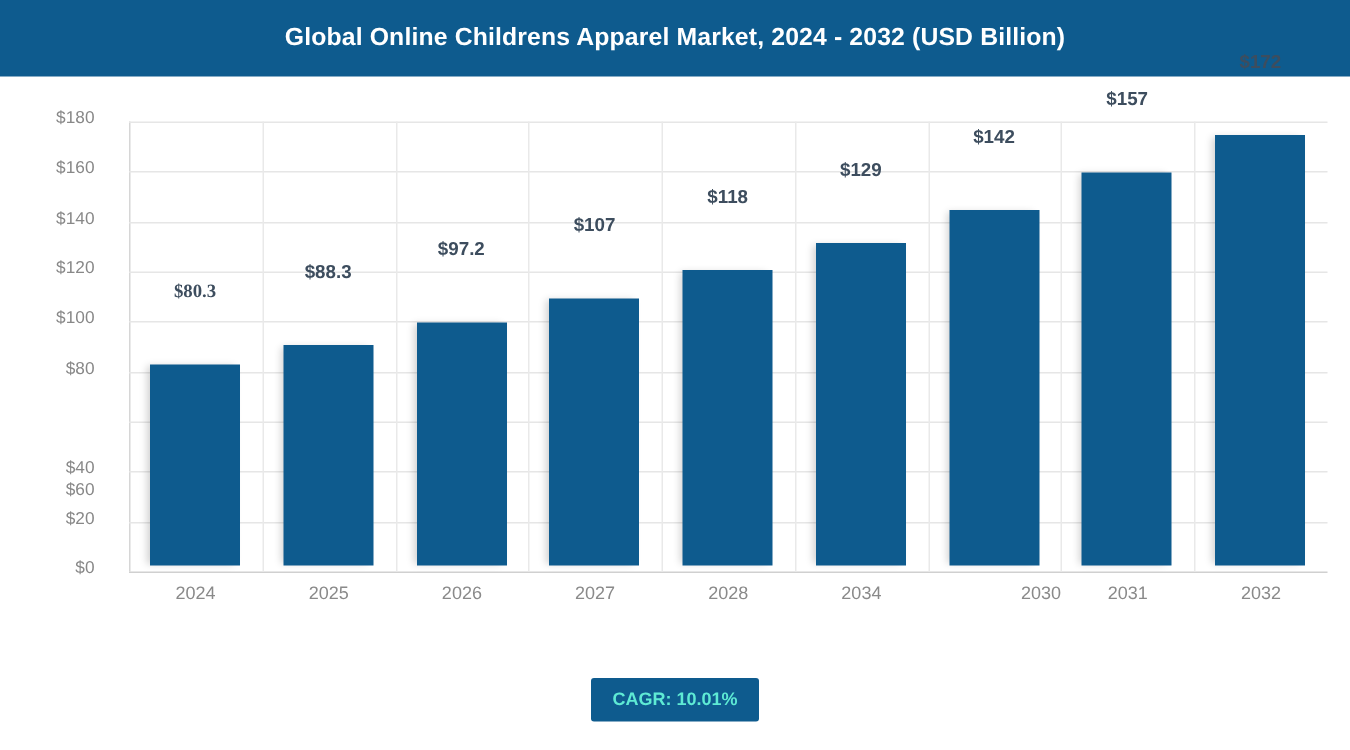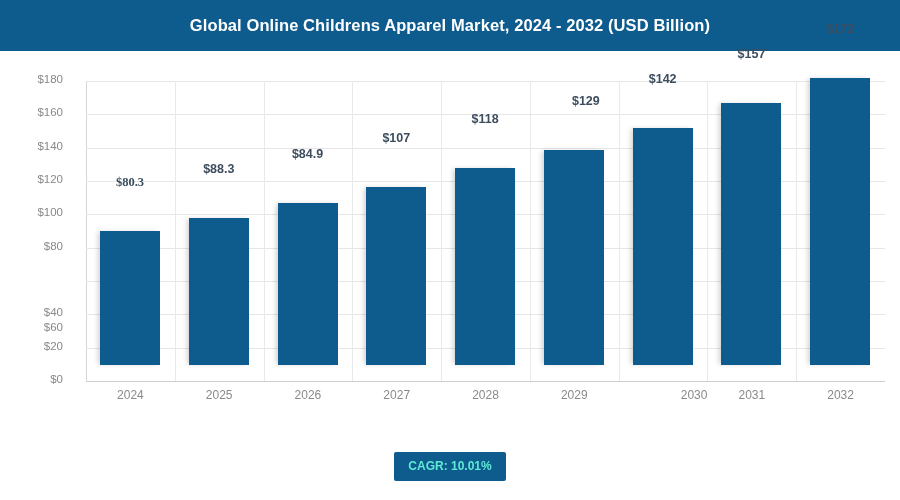--- a/index.html
+++ b/index.html
@@ -84,21 +84,21 @@
     width: 60px;
     text-align: right;
     color: #888888;
     font-size: 11.5px;
     white-space: nowrap;
   }
 
   
   .bar-group {
     position: absolute;
-    bottom: 16px;
+    bottom: 4px;
     height: 336px;
   }
   .bar {
     position: absolute;
     bottom: 0;
     left: 14px;
     width: 60px;
     background: #0e5b8e;
     box-shadow: -3px 0 5px -1px rgba(0,0,0,0.18);
   }
@@ -199,54 +199,54 @@
         <div class="bar-group" style="left: 0px; width: 88.7778px;">
           <div class="bar" style="height: 133.833px; background: rgb(14, 91, 142);"></div>
           <div class="bar-label" style="top: 146.167px; font-family: Liberation Serif, serif;">$80.3</div>
         </div>
         <div class="bar-group" style="left: 88.7778px; width: 88.7778px;">
           <div class="bar" style="height: 147.167px; background: rgb(14, 91, 142);"></div>
           <div class="bar-label" style="top: 132.833px;">$88.3</div>
         </div>
         <div class="bar-group" style="left: 177.556px; width: 88.7778px;">
           <div class="bar" style="height: 162px; background: rgb(14, 91, 142);"></div>
-          <div class="bar-label" style="top: 118px;">$84.9</div>
+          <div class="bar-label" style="top: 118px;">$97.2</div>
         </div>
         <div class="bar-group" style="left: 266.333px; width: 88.7778px;">
           <div class="bar" style="height: 178.333px; background: rgb(14, 91, 142);"></div>
           <div class="bar-label" style="top: 101.667px;">$107</div>
         </div>
         <div class="bar-group" style="left: 355.111px; width: 88.7778px;">
           <div class="bar" style="height: 196.667px; background: rgb(14, 91, 142);"></div>
           <div class="bar-label" style="top: 83.3333px;">$118</div>
         </div>
         <div class="bar-group" style="left: 443.889px; width: 88.7778px;">
           <div class="bar" style="height: 215px; background: rgb(14, 91, 142);"></div>
-          <div class="bar-label" style="top: 65px; padding-left: 12px;">$129</div>
+          <div class="bar-label" style="top: 65px;">$129</div>
         </div>
         <div class="bar-group" style="left: 532.667px; width: 88.7778px;">
           <div class="bar" style="height: 236.667px; background: rgb(14, 91, 142);"></div>
           <div class="bar-label" style="top: 43.3333px;">$142</div>
         </div>
         <div class="bar-group" style="left: 621.444px; width: 88.7778px;">
           <div class="bar" style="height: 261.667px; background: rgb(14, 91, 142);"></div>
           <div class="bar-label" style="top: 18.3333px;">$157</div>
         </div>
         <div class="bar-group" style="left: 710.222px; width: 88.7778px;">
           <div class="bar" style="height: 286.667px; background: rgb(14, 91, 142);"></div>
           <div class="bar-label" style="top: -6.66667px;">$172</div>
         </div>
       </div>
     <div id="xticks">
         <div class="xtick" style="left: 0px; width: 88.7778px;">2024</div>
         <div class="xtick" style="left: 88.7778px; width: 88.7778px;">2025</div>
         <div class="xtick" style="left: 177.556px; width: 88.7778px;">2026</div>
         <div class="xtick" style="left: 266.333px; width: 88.7778px;">2027</div>
         <div class="xtick" style="left: 355.111px; width: 88.7778px;">2028</div>
-        <div class="xtick" style="left: 443.889px; width: 88.7778px;">2029</div>
+        <div class="xtick" style="left: 443.889px; width: 88.7778px;">2034</div>
         <div class="xtick" style="left: 532.667px; width: 88.7778px; text-align: right;">2030</div>
         <div class="xtick" style="left: 621.444px; width: 88.7778px;">2031</div>
         <div class="xtick" style="left: 710.222px; width: 88.7778px;">2032</div>
       </div>
   </div>
 
   <div id="cagr-badge">CAGR: 10.01%</div>
 
 
 </div>

